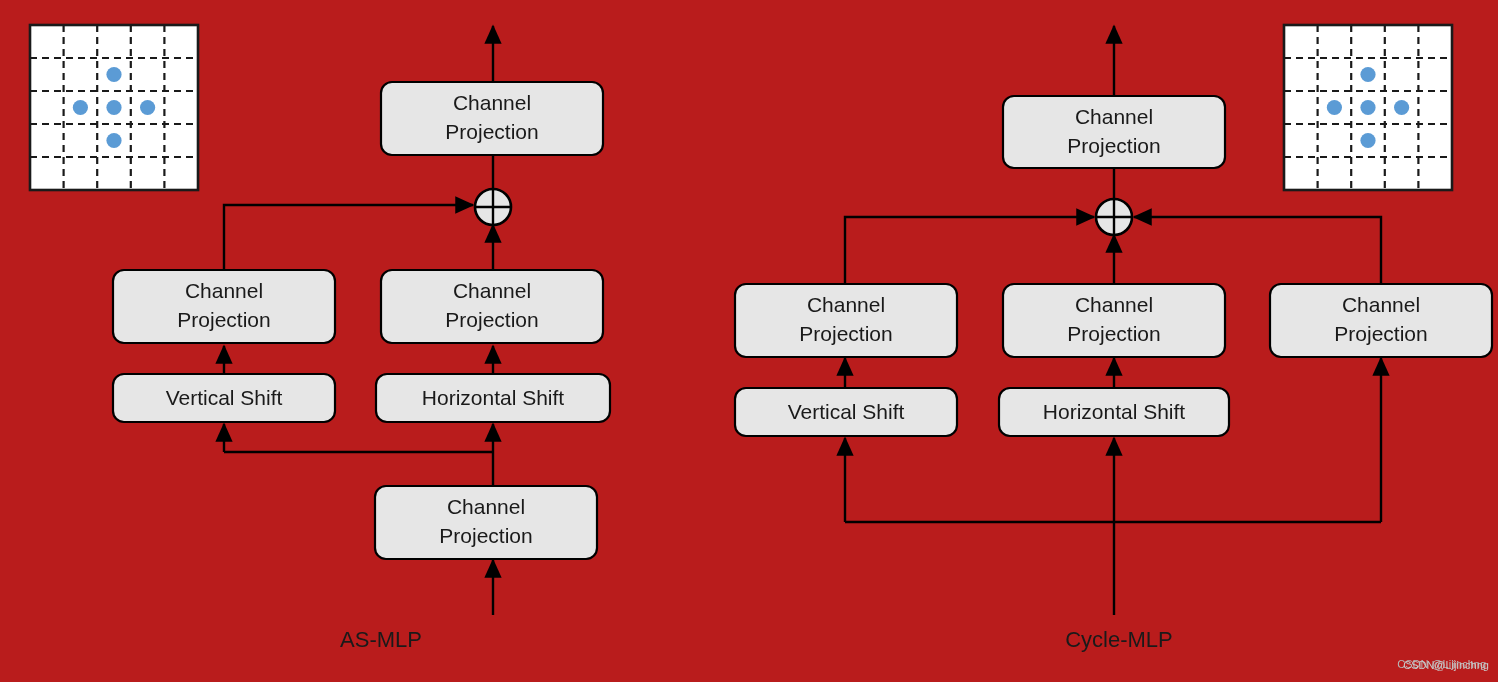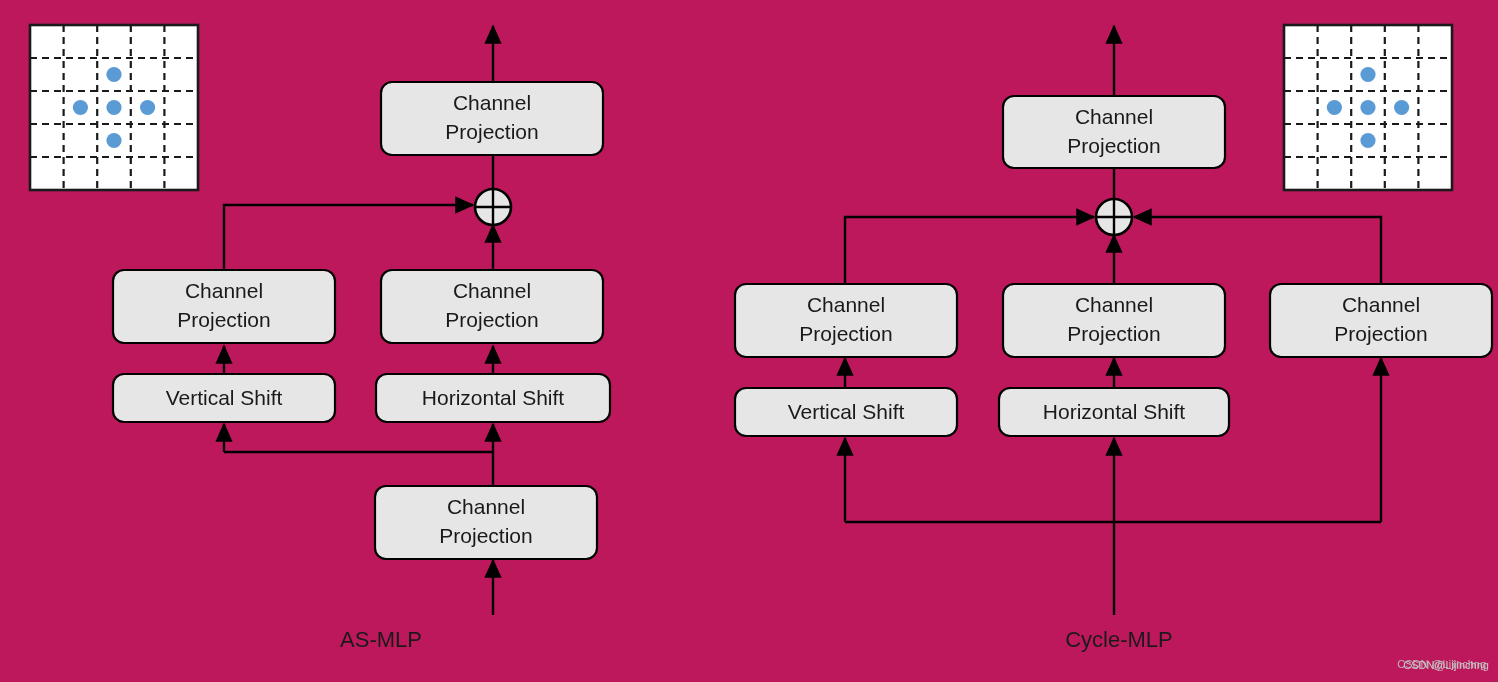--- a/index.html
+++ b/index.html
@@ -7,21 +7,21 @@
     padding: 0;
     background: #ffffff;
   }
   body {
     font-family: "Liberation Sans", sans-serif;
   }
   #canvas {
     position: relative;
     width: 1498px;
     height: 682px;
-    background: #be185d;
+    background: #b91c1c;
     overflow: hidden;
   }
   #figure {
     position: absolute;
     left: 0;
     top: 0;
   }
   .box-label {
     font-family: "Liberation Sans", sans-serif;
     font-size: 21px;

